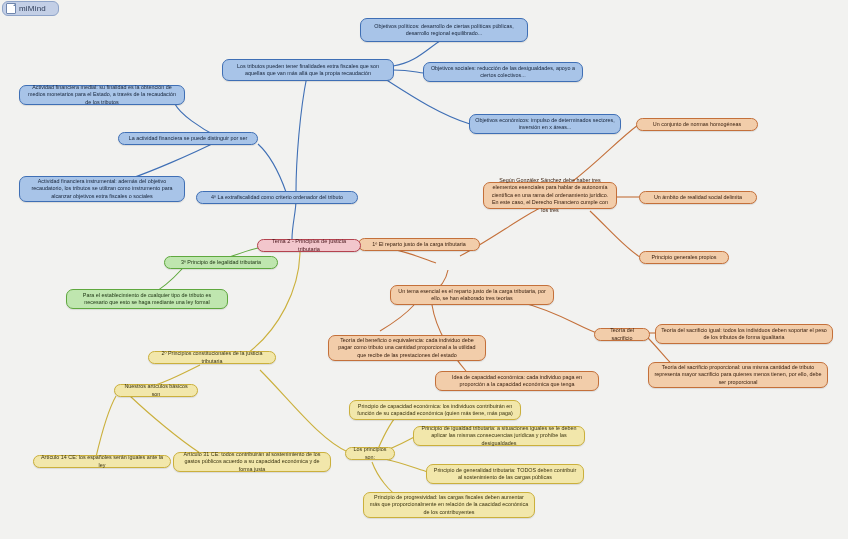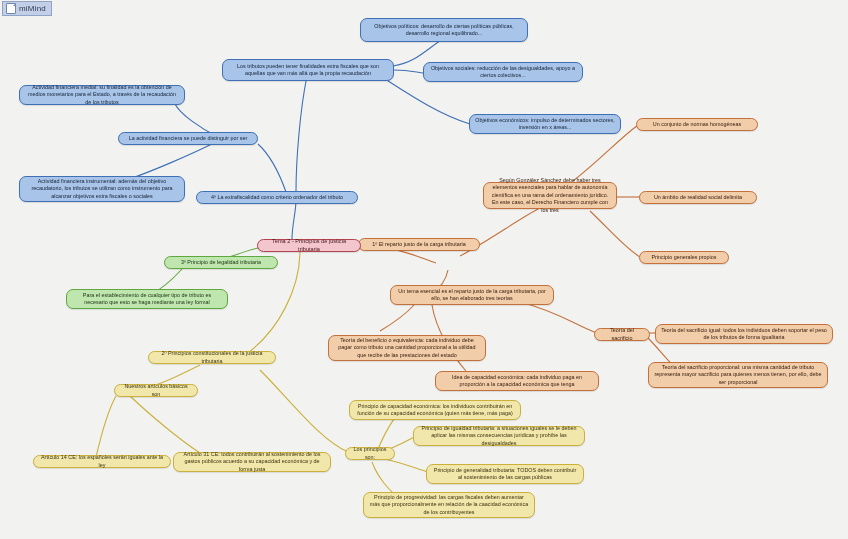--- a/index.html
+++ b/index.html
@@ -11,21 +11,21 @@
     position:relative;
   }
   #canvas{position:absolute;inset:0;width:848px;height:539px;}
   svg.links{position:absolute;left:0;top:0;width:848px;height:539px;pointer-events:none;}
 
   
   .titlebar{
     position:absolute;left:2px;top:1px;
     display:flex;align-items:center;gap:3px;
     background:#c3cfe6;border:1px solid #8fa4c8;
-    border-radius:0;padding:1px 5px 1px 3px;
+    border-radius:6px;padding:1px 12px 1px 3px;
     z-index:30;
   }
   .titlebar .doc-icon{
     width:8px;height:9px;background:#ffffff;border:1px solid #6f86ad;
     position:relative;display:inline-block;border-radius:1px;
   }
   .titlebar .doc-icon::after{
     content:"";position:absolute;right:-1px;top:-1px;
     border-width:0 0 3px 3px;border-style:solid;border-color:transparent transparent #6f86ad transparent;
   }

